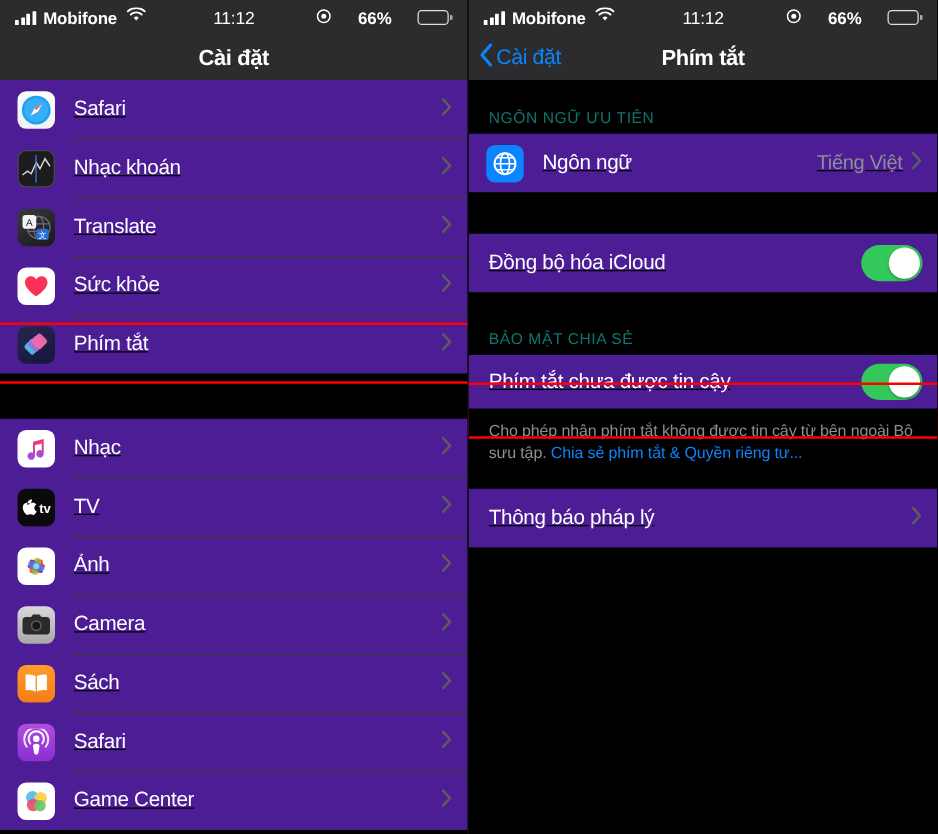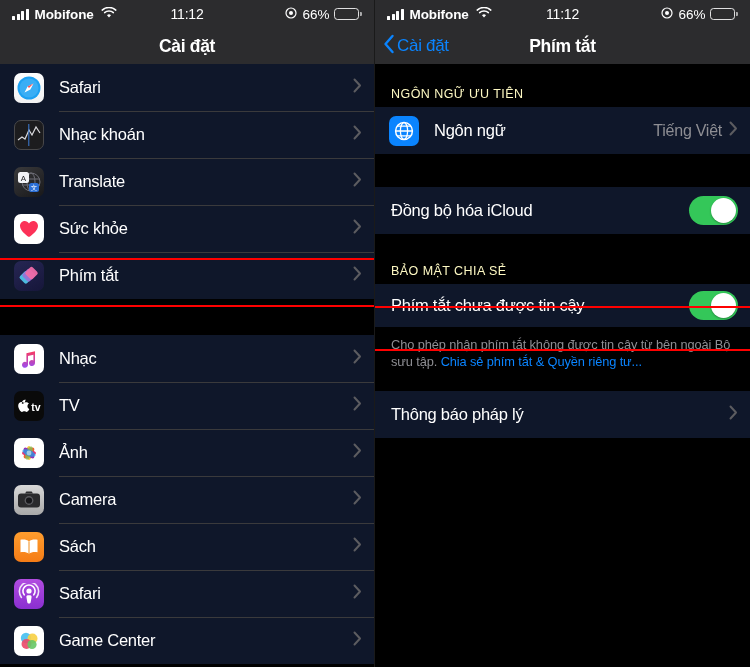--- a/index.html
+++ b/index.html
@@ -26,22 +26,22 @@
   .sb-bars i:nth-child(2) { height: 6px; }
   .sb-bars i:nth-child(3) { height: 8.5px; }
   .sb-bars i:nth-child(4) { height: 11px; }
   .sb-carrier { font-size: 13.5px; font-weight: 600; letter-spacing: -.1px; }
   .sb-wifi { margin-left: 1px; }
   .sb-time {
     position: absolute; left: 0; right: 0; text-align: center;
     font-size: 14px; font-weight: 400; letter-spacing: -.2px; pointer-events: none;
   }
   .sb-right {
-    margin-left: auto; display: flex; align-items: center; gap: 5px;
-    font-size: 13.5px; font-weight: 400;
+    margin-left: auto; display: flex; align-items: center; gap: 21px;
+    font-size: 13.5px; font-weight: 700;
   }
   .sb-loc { display: inline-block; }
   .battery { display: flex; align-items: center; }
   .batt-body {
     width: 25px; height: 12px; border: 1.3px solid rgba(255,255,255,.85);
     border-radius: 3.5px; padding: 1.3px;
   }
   .batt-fill { height: 100%; background: #fff; border-radius: 1.8px; }
   .batt-cap {
     width: 1.6px; height: 4.5px; background: rgba(255,255,255,.6);
@@ -58,21 +58,21 @@
     font-size: 17.5px; font-weight: 700; letter-spacing: -.3px;
   }
   .nav-back {
     display: flex; align-items: center; gap: 2px;
     color: #0a84ff; font-size: 17px; padding-left: 8px; z-index: 2;
     letter-spacing: -.3px;
   }
   .chev-back { display: block; }
 
   
-  .group { background: #0f172a; }
+  .group { background: #4c1d95; text-decoration: underline; }
   .gap { background: #000; }
   .row {
     height: 47px; display: flex; align-items: center;
     padding-left: 14px; padding-right: 12px; position: relative;
   }
   .row + .row::before {
     content: ""; position: absolute; top: 0; left: 59px; right: 0;
     height: 1px; background: #3a3a3c;
   }
   .appicon {
@@ -82,21 +82,21 @@
   }
   .row-label {
     color: #fff; font-size: 16.5px; letter-spacing: -.25px; flex: 1;
     white-space: nowrap; overflow: hidden;
   }
   .row-value { color: #8e8e93; font-size: 16px; margin-right: 7px; letter-spacing: -.25px; }
   .chev { color: #5c5c60; flex: 0 0 auto; display: block; }
 
   
   .sect-hdr {
-    color: #fef9c3; font-size: 12.5px; letter-spacing: .45px;
+    color: #0f766e; font-size: 12.5px; letter-spacing: .45px;
     padding: 0 0 6px 16px; background: #000; display: flex; align-items: flex-end;
   }
   .footnote {
     background: #000; color: #8e8e93; font-size: 12.8px; line-height: 17px;
     padding: 9px 16px 10px 16px; letter-spacing: -.1px;
   }
   .footnote a { color: #0a84ff; text-decoration: none; }
 
   
   .toggle {

